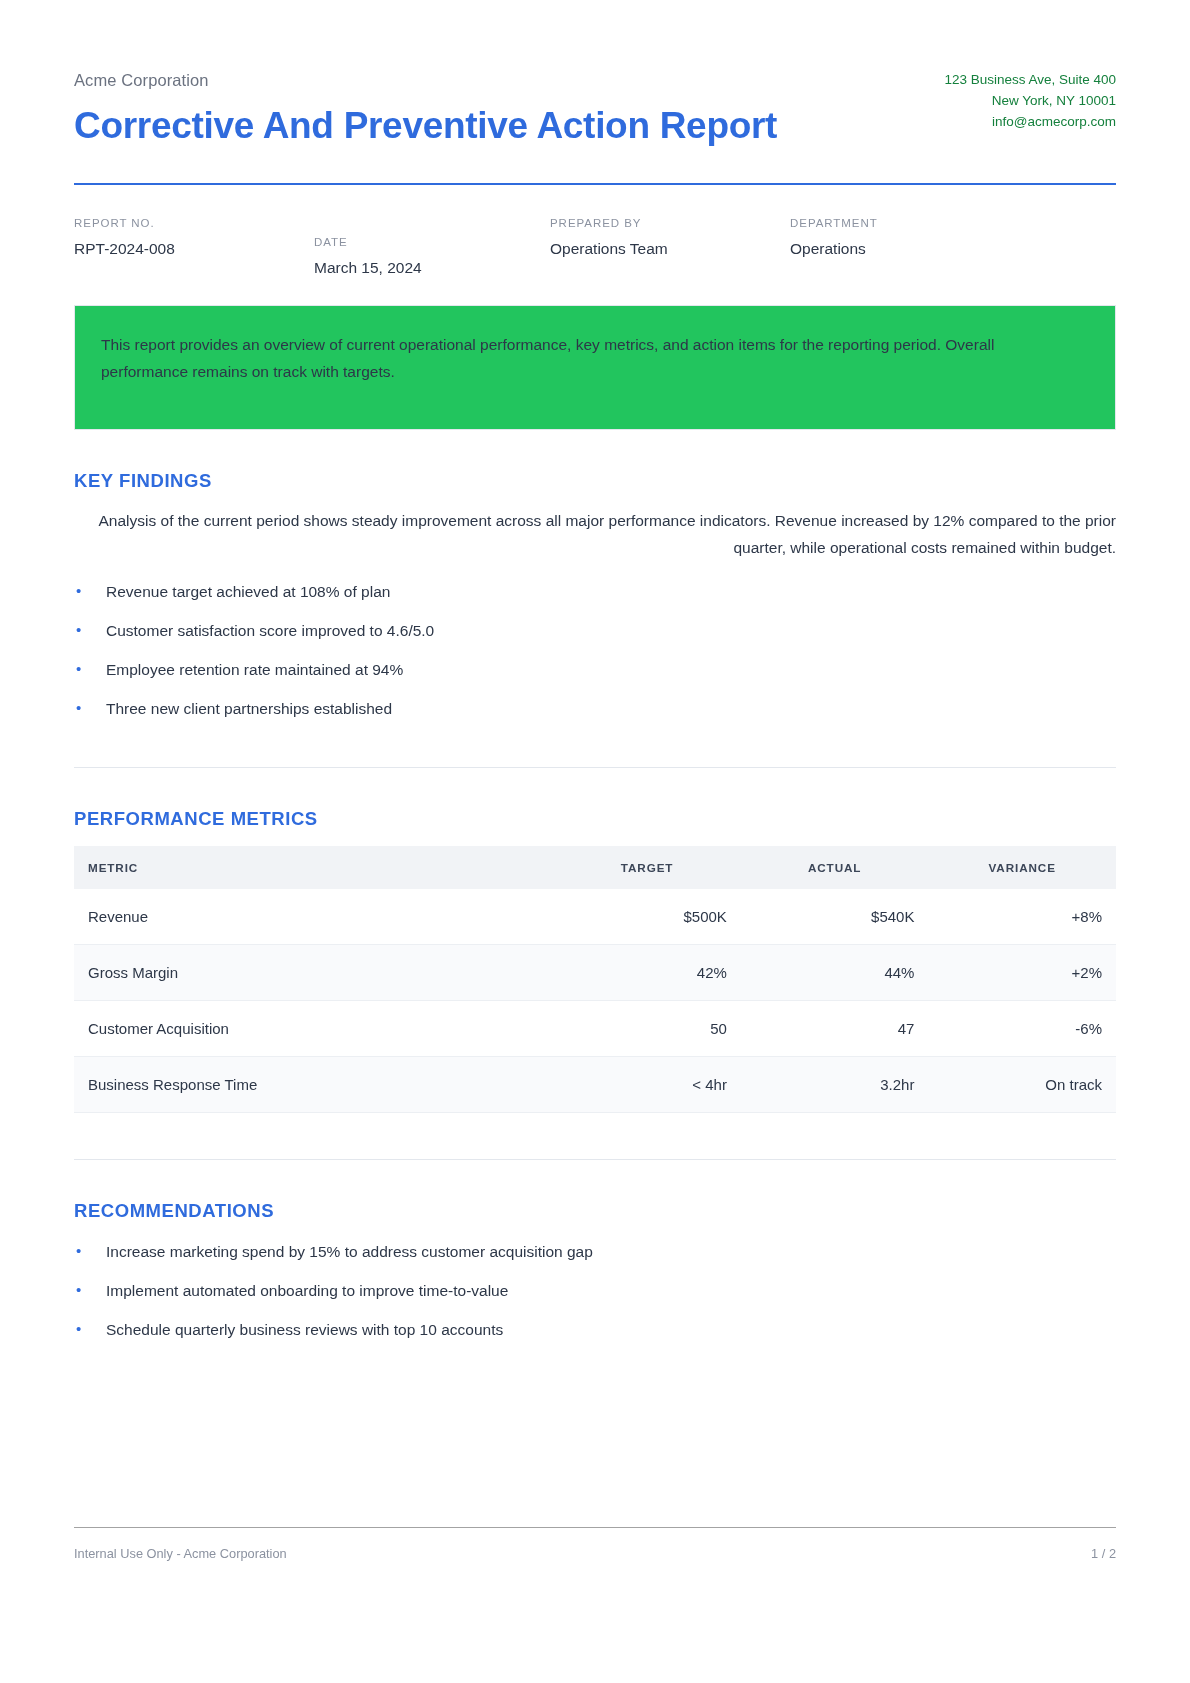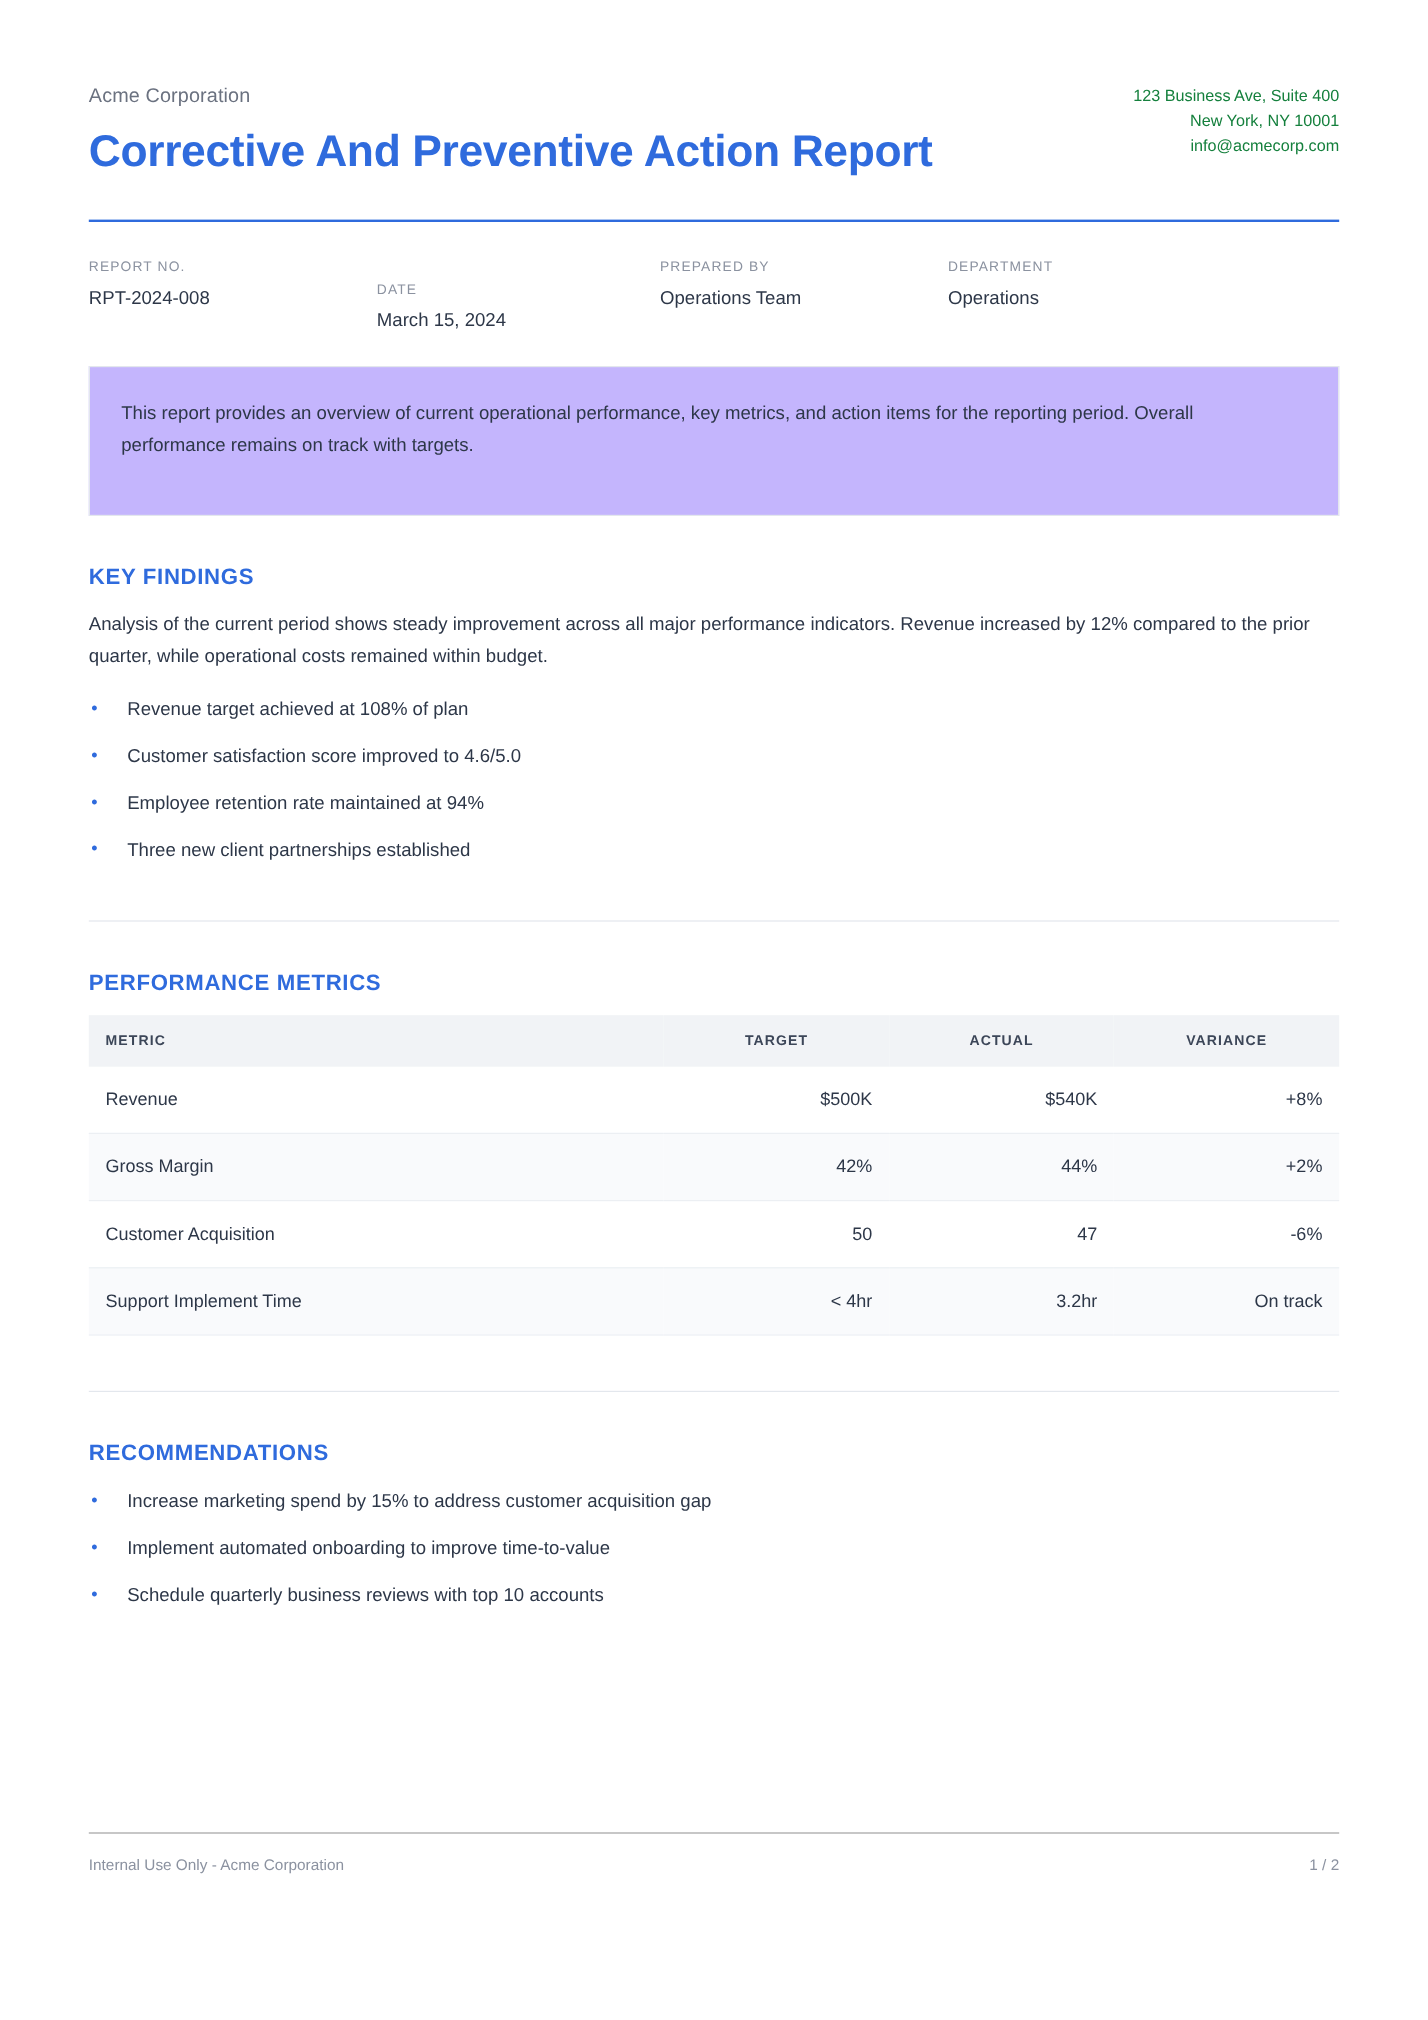--- a/index.html
+++ b/index.html
@@ -78,21 +78,21 @@
   .meta-value {
     font-size: 15.5px;
     color: #2d3748;
     margin-top: 7px;
     line-height: 1.4;
   }
 
   
   .summary-box {
     margin-top: 27px;
-    background: #c4b5fd;
+    background: #22c55e;
     border: 1px solid #e3e7ed;
     padding: 26px 26px 36px 26px;
     min-height: 125px;
   }
   .summary-text {
     font-size: 15.5px;
     line-height: 1.72;
     color: #2d3748;
     max-width: 930px;
   }
@@ -104,20 +104,21 @@
     font-weight: bold;
     color: #2f6bdd;
     letter-spacing: 0.55px;
     text-transform: uppercase;
     margin-bottom: 16px;
   }
   .section-body {
     font-size: 15.5px;
     line-height: 1.72;
     color: #2d3748;
+    text-align: right;
   }
   .section-divider {
     border: 0;
     border-top: 1px solid #e3e7ed;
     margin: 46px 0 0 0;
   }
 
   
   .bullet-list {
     list-style: none;
@@ -281,21 +282,21 @@
           <td>44%</td>
           <td>+2%</td>
         </tr>
         <tr>
           <td>Customer Acquisition</td>
           <td>50</td>
           <td>47</td>
           <td>-6%</td>
         </tr>
         <tr>
-          <td>Support Implement Time</td>
+          <td>Business Response Time</td>
           <td>&lt; 4hr</td>
           <td>3.2hr</td>
           <td>On track</td>
         </tr>
       </tbody>
     </table>
   </div>
 
   <hr class="section-divider">
 

